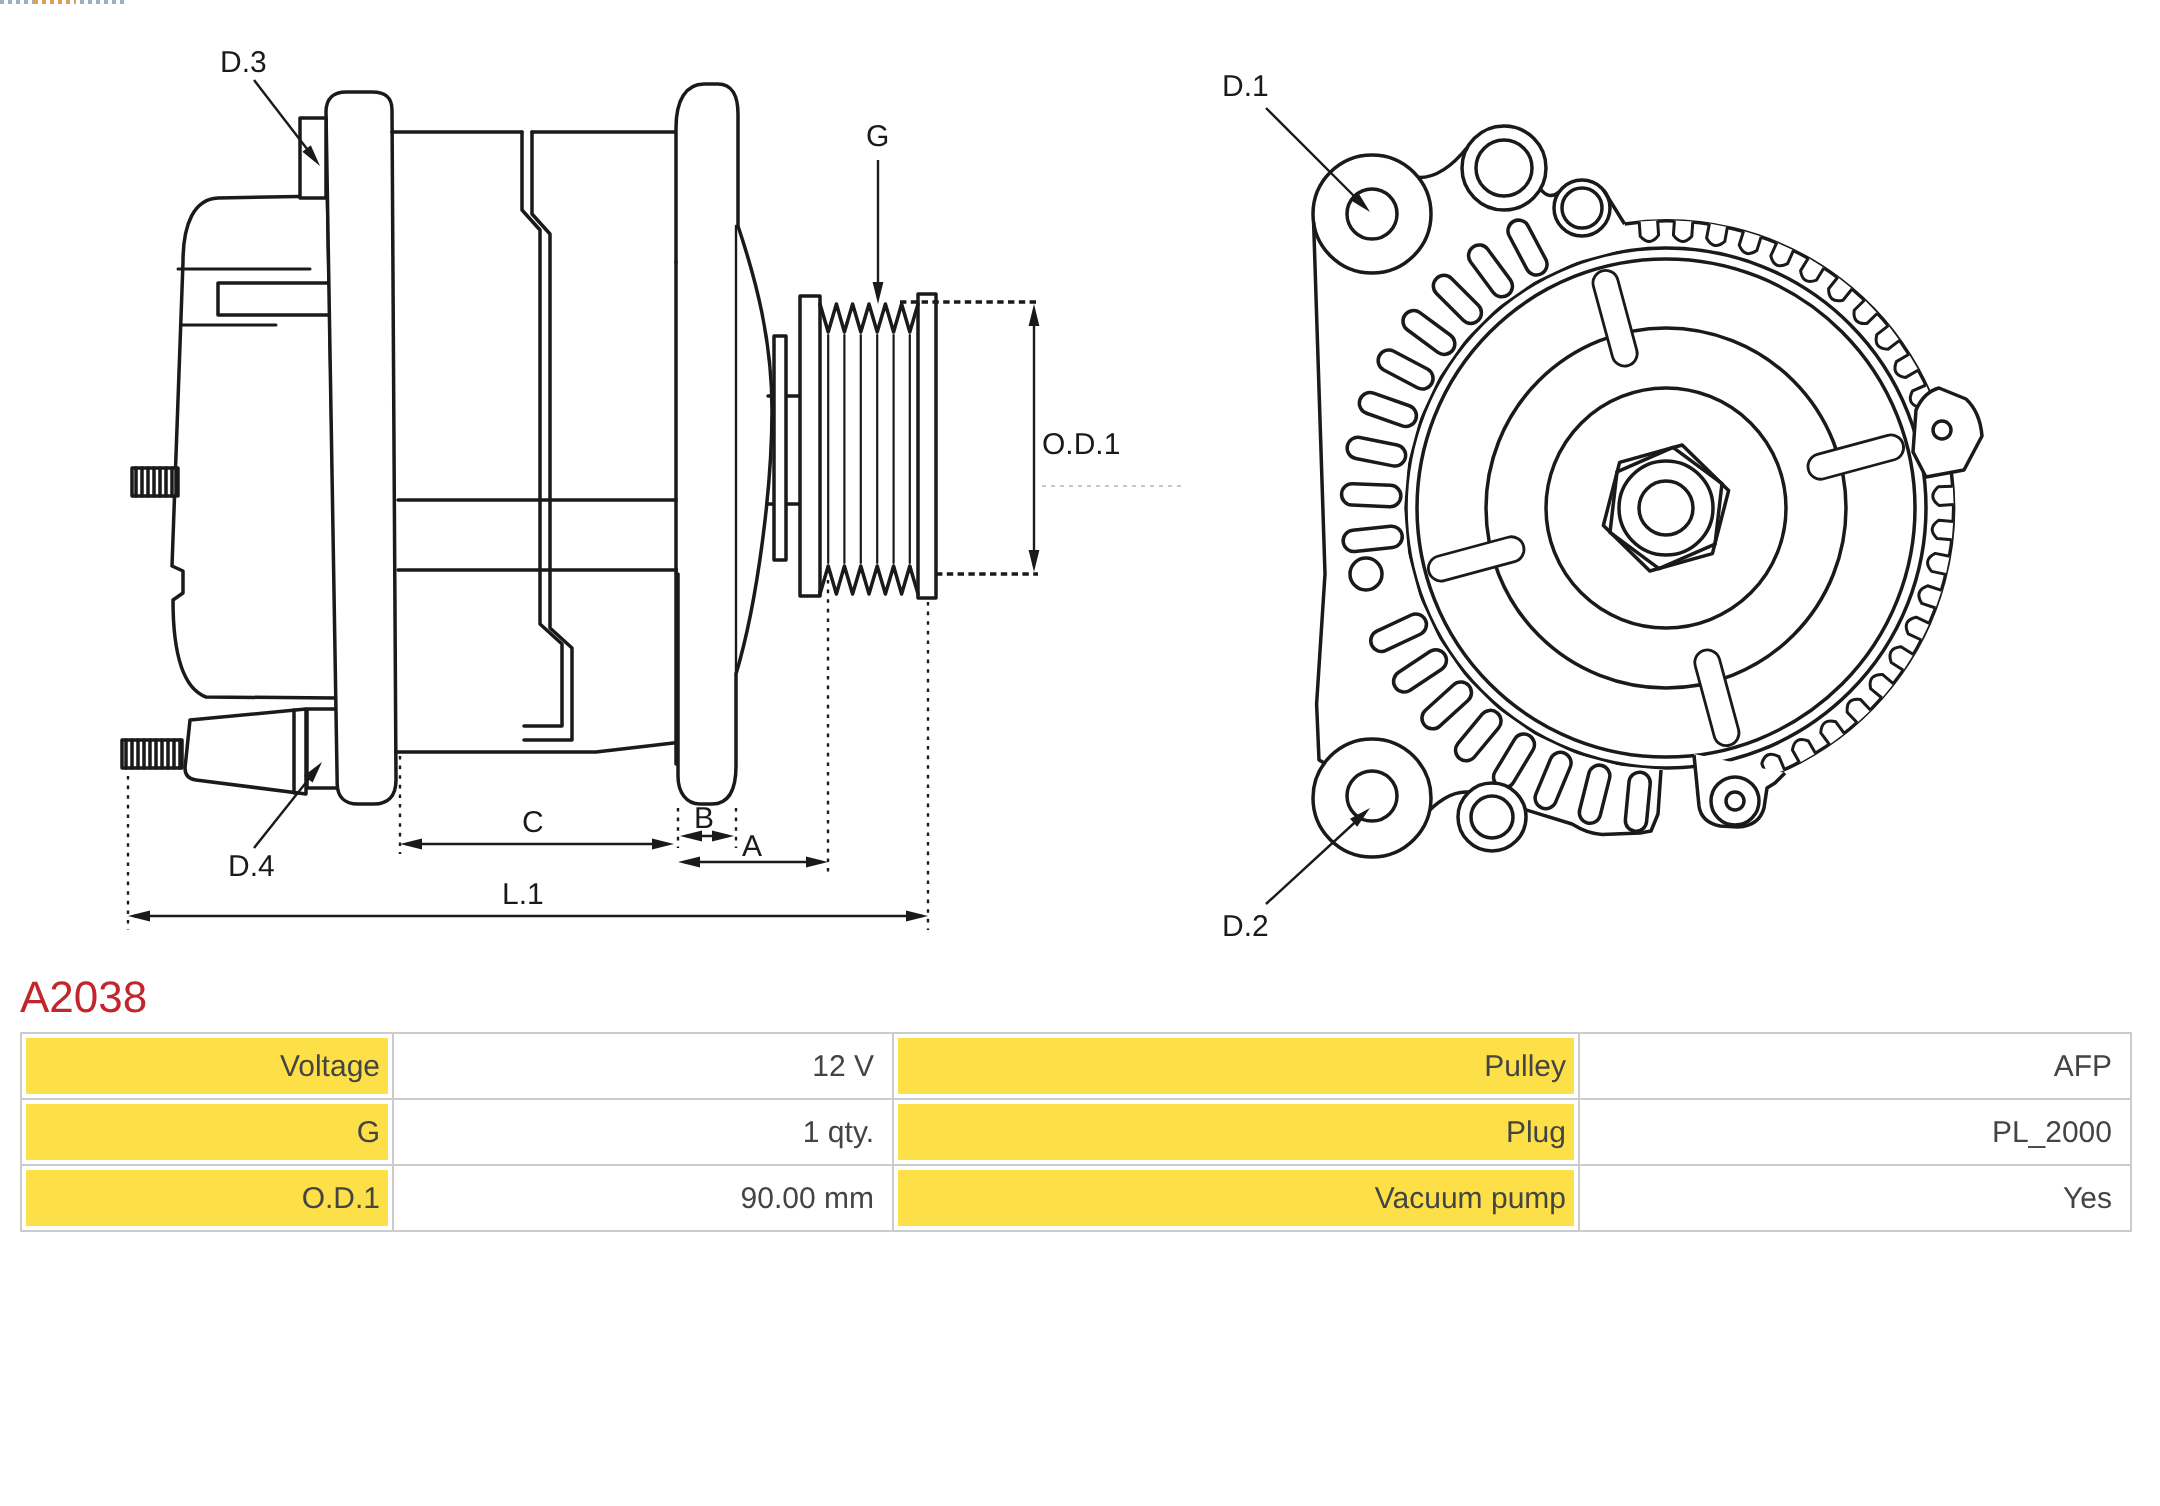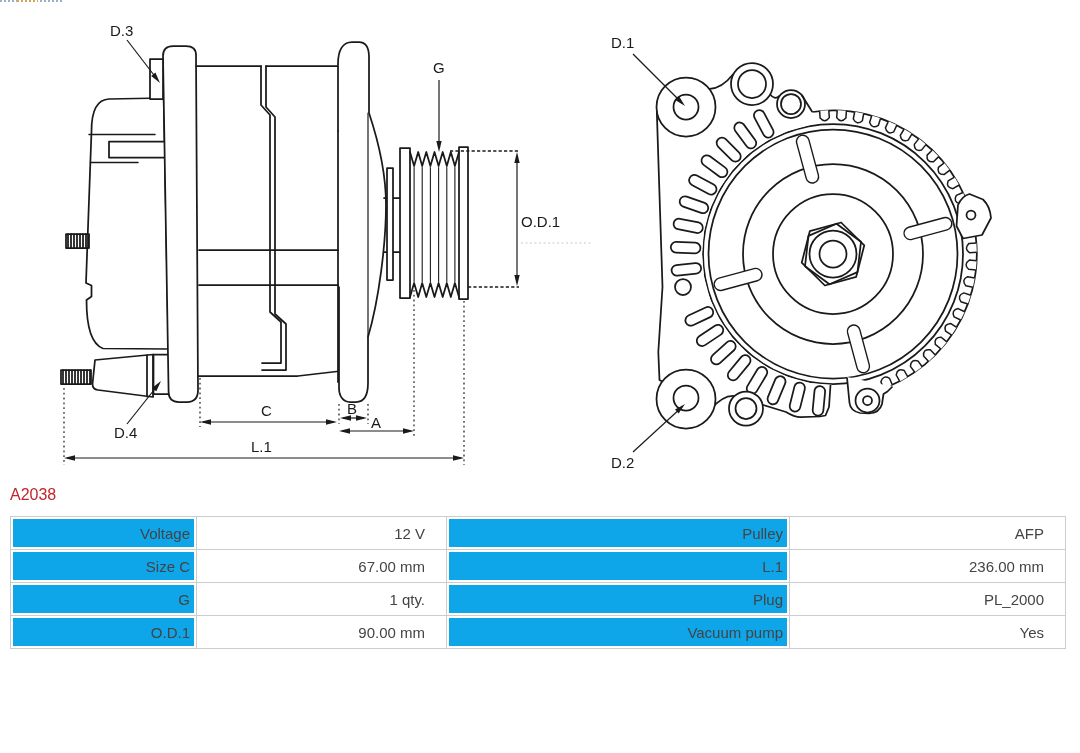--- a/index.html
+++ b/index.html
@@ -1,20 +1,20 @@
 <!DOCTYPE html>
 <html><head><meta charset="utf-8">
 <style>
 html,body{margin:0;padding:0;background:#fff;width:1080px;height:753px;overflow:hidden}
 body{font-family:"Liberation Sans",sans-serif;position:relative}
-#title{position:absolute;left:10px;top:486px;font-size:16px;color:#c2252b}
+#title{position:absolute;left:10px;top:486px;font-size:22px;color:#c2252b}
 #spec{position:absolute;left:10px;top:516px;border-collapse:collapse;table-layout:fixed;width:1055px;font-size:15px;color:#444}
-#spec td{border:1px solid #ccc;height:32px;padding:0 21px;text-align:right;overflow:hidden;white-space:nowrap}
+#spec td{border:1px solid #ccc;height:32px;padding:0 9px;text-align:right;overflow:hidden;white-space:nowrap}
 #spec td.l{padding:0 6px}
-#spec td.l{background:#0ea5e9;box-shadow:inset 0 0 0 2px #fff}
+#spec td.l{background:#fde047;box-shadow:inset 0 0 0 2px #fff}
 #topdots{position:absolute;left:0;top:0;width:62px;height:2px;background:repeating-linear-gradient(90deg,#9bb0c8 0 2px,#fff 2px 4px)}
 svg text{font-family:"Liberation Sans",sans-serif;font-size:15px;fill:#1a1a1a;stroke:none}
 </style></head>
 <body>
 <div id="topdots"></div><div style="position:absolute;left:17px;top:0;width:21px;height:2px;background:repeating-linear-gradient(90deg,#d9a05e 0 2px,#fff 2px 4px)"></div>
 <svg width="1080" height="486" viewBox="0 0 1080 486">
 <g fill="none" stroke="#1a1a1a" stroke-width="1.75" stroke-linejoin="round" stroke-linecap="round">
 <path d="M 91.5 131 C 91.5 112 97 99.5 109 99 L 163.7 98 L 168.5 349 L 103 348.5 C 91 344 86.5 325 86.5 300 L 91.5 296.5 L 91.5 285.5 L 86 283 L 91.5 131 Z" fill="#fff"></path>
 <path d="M 89 134.5 L 155 134.5 M 90.5 162.5 L 138 162.5" stroke-width="1.5"></path>
 <rect x="109" y="141.5" width="56" height="16" fill="#fff"></rect>
@@ -239,26 +239,20 @@
       <col style="width:276px">
     </colgroup>
 <tbody>
       <tr>
         <td class="l">Voltage</td>
         <td>12 V</td>
         <td class="l">Pulley</td>
         <td>AFP</td>
       </tr>
 <tr>
-        <td class="l">Size C</td>
-        <td>67.00 mm</td>
-        <td class="l">L.1</td>
-        <td>236.00 mm</td>
-      </tr>
-<tr>
         <td class="l">G</td>
         <td>1 qty.</td>
         <td class="l">Plug</td>
         <td>PL_2000</td>
       </tr>
 <tr>
         <td class="l">O.D.1</td>
         <td>90.00 mm</td>
         <td class="l">Vacuum pump</td>
         <td>Yes</td>

